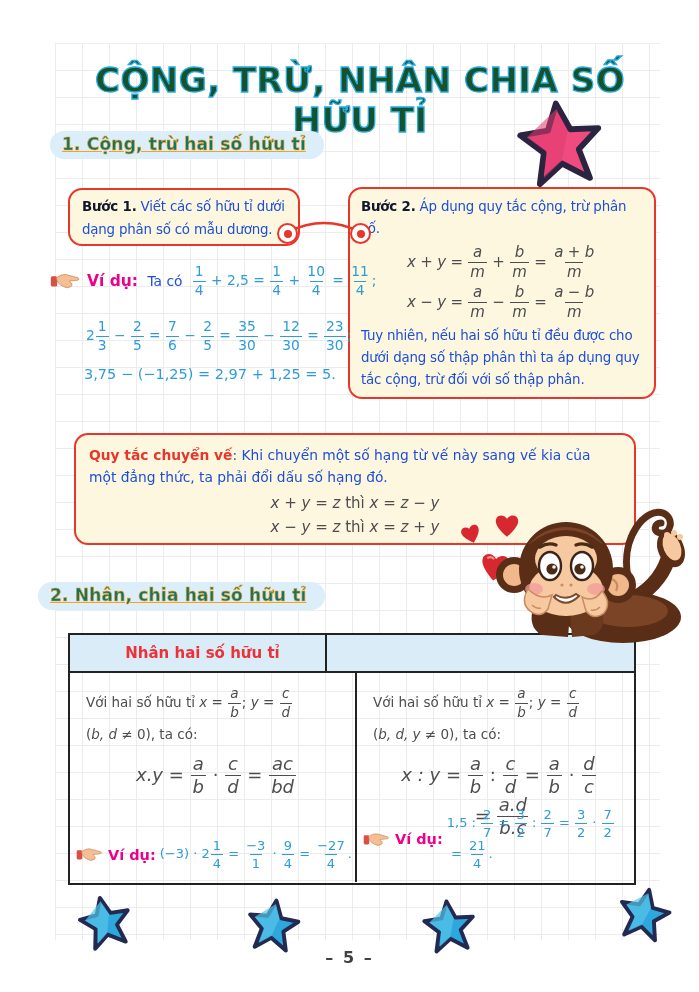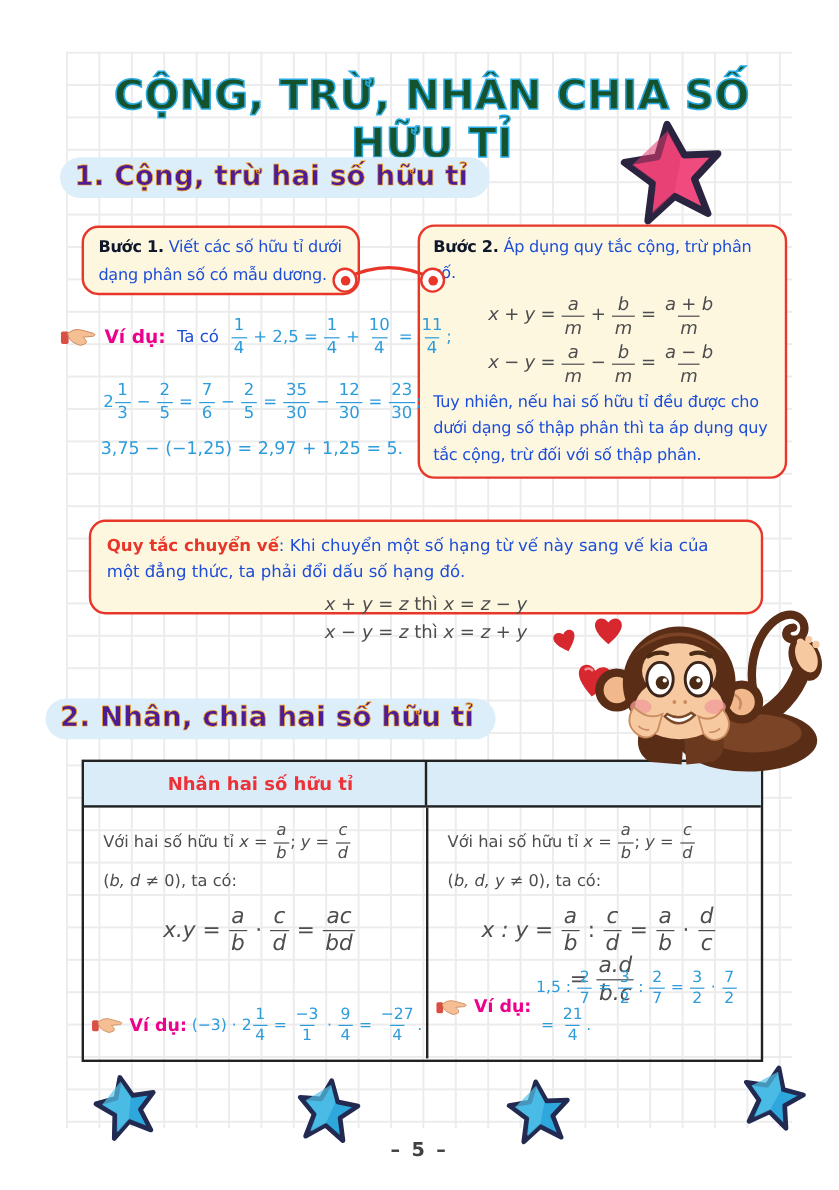--- a/index.html
+++ b/index.html
@@ -8,22 +8,22 @@
   #grid{position:absolute;left:55px;top:43px;width:605px;height:897px;
         background-image:linear-gradient(to right,#ececec 1.5px,transparent 1.5px),
                          linear-gradient(to bottom,#ececec 1.5px,transparent 1.5px);
         background-size:27px 27px;}
   .abs{position:absolute;}
   
   .page-title{left:60px;top:60px;width:600px;text-align:center;font-size:34px;font-weight:bold;
         color:#14532d;letter-spacing:.5px;-webkit-text-stroke:1.3px #29abe2;}
   
   .sec-head{background:#dceef9;border-radius:17px;padding:3px 18px 5px 12px;
-        color:#4c1d95;font-weight:bold;font-size:23px;letter-spacing:.2px;
-        -webkit-text-stroke:.6px #f9a11b;white-space:nowrap;}
+        color:#0f766e;font-weight:bold;font-size:17px;letter-spacing:.2px;
+        -webkit-text-stroke:.6px #f9a11b;white-space:nowrap;text-decoration:underline;}
   
   .box{border:2.5px solid #e8362a;border-radius:14px;background:#fdf7e0;box-sizing:border-box;}
   .pink-label{color:#0f172a;font-weight:bold;}
   .red-label{color:#e8362a;font-weight:bold;}
   .body-txt{color:#1d4ed8;}
   
   .math span{white-space:pre;}
   .it{font-style:italic;}
   .frac{display:inline-flex;flex-direction:column;align-items:center;vertical-align:middle;
         line-height:1;margin:0 1px;}
@@ -36,21 +36,21 @@
         background:#fff;display:flex;align-items:center;justify-content:center;z-index:3;}
   .cdot i{width:8px;height:8px;border-radius:50%;background:#e8362a;}
   
   .ex-row{display:flex;align-items:center;gap:5px;}
   .hand{flex:0 0 auto;}
   
   .tbl{left:68px;top:633px;width:568px;height:252px;border:2.2px solid #222;box-sizing:border-box;background:transparent;}
   .tbl-head{display:flex;height:38px;background:#d9ecf8;border-bottom:2.2px solid #222;box-sizing:border-box;}
   .tbl-head>div{display:flex;align-items:center;justify-content:center;
         color:#ed3237;font-weight:bold;font-size:15px;}
-  .tbl-head .c1{width:286px;border-right:2.2px solid #222;box-sizing:border-box;padding-left:10px;}
+  .tbl-head .c1{width:257px;border-right:2.2px solid #222;box-sizing:border-box;padding-left:10px;}
   .tbl-head .c2{flex:1;}
   .tbl-body{display:flex;height:209px;}
   .tbl-body .cell{position:relative;box-sizing:border-box;padding:12px 8px 4px 16px;font-size:13.5px;}
   .tbl-body .c1{width:287px;border-right:2.2px solid #222;}
   .tbl-body .c2{flex:1;}
   .cell .introrow{line-height:34px;}
   .cell .condrow{line-height:26px;margin-top:2px;}
   .cell .formularow{line-height:38px;margin-top:8px;font-size:18px;}
   .cell .ex{position:absolute;left:6px;bottom:12px;display:flex;align-items:center;gap:4px;font-size:13px;}
   .ex .vd{color:#ec008c;font-weight:bold;font-size:14.5px;white-space:nowrap;}
@@ -109,21 +109,21 @@
     </span>
     <span class="vd" style="color:#ec008c;font-weight:bold;font-size:15.5px;">Ví dụ:</span>
     <span class="body-txt" style="white-space:pre;"> Ta có </span>
     <span class="math blue"><span class="frac"><span class="num">1</span><span class="den">4</span></span><span> + 2,5 = </span><span class="frac"><span class="num">1</span><span class="den">4</span></span><span> + </span><span class="frac"><span class="num">10</span><span class="den">4</span></span><span> = </span><span class="frac"><span class="num">11</span><span class="den">4</span></span><span>;</span></span>
   </div>
 
   <div class="abs math blue" style="left:86px;top:312px;height:46px;line-height:46px;font-size:13.8px;"><span>2</span><span class="frac"><span class="num">1</span><span class="den">3</span></span><span> − </span><span class="frac"><span class="num">2</span><span class="den">5</span></span><span> = </span><span class="frac"><span class="num">7</span><span class="den">6</span></span><span> − </span><span class="frac"><span class="num">2</span><span class="den">5</span></span><span> = </span><span class="frac"><span class="num">35</span><span class="den">30</span></span><span> − </span><span class="frac"><span class="num">12</span><span class="den">30</span></span><span> = </span><span class="frac"><span class="num">23</span><span class="den">30</span></span><span>;</span></div>
 
   <div class="abs blue" style="left:84px;top:366px;font-size:14.5px;">3,75 − (−1,25) = 2,97 + 1,25 = 5.</div>
 
-  <div class="abs box" style="left:74px;top:433px;width:562px;height:79px;padding:9px 13px;font-size:13.8px;line-height:1.62;">
+  <div class="abs box" style="left:74px;top:433px;width:562px;height:112px;padding:9px 13px;font-size:13.8px;line-height:1.62;">
     <span class="red-label">Quy tắc chuyển vế</span><span class="body-txt">: </span><span class="body-txt">Khi chuyển một số hạng từ vế này sang vế kia của một đẳng thức, ta phải đổi dấu số hạng đó.</span>
     <div class="math mcenter" style="font-size:15px;line-height:24px;margin-top:2px;"><span class="it">x + y = z</span><span> thì </span><span class="it">x = z − y</span></div>
     <div class="math mcenter" style="font-size:15px;line-height:24px;"><span class="it">x − y = z</span><span> thì </span><span class="it">x = z + y</span></div>
   </div>
 
   <div class="abs" style="left:460px;top:524px;z-index:6;">
     <svg width="22" height="20" viewBox="0 0 24 22" style="transform:rotate(-18deg);">
       <path d="M12 21 C4 14 1 9 2.5 5 C4 1.5 9 1 12 5 C15 1 20 1.5 21.5 5 C23 9 20 14 12 21Z" fill="#d7282f"></path>
       </svg>
   </div>

